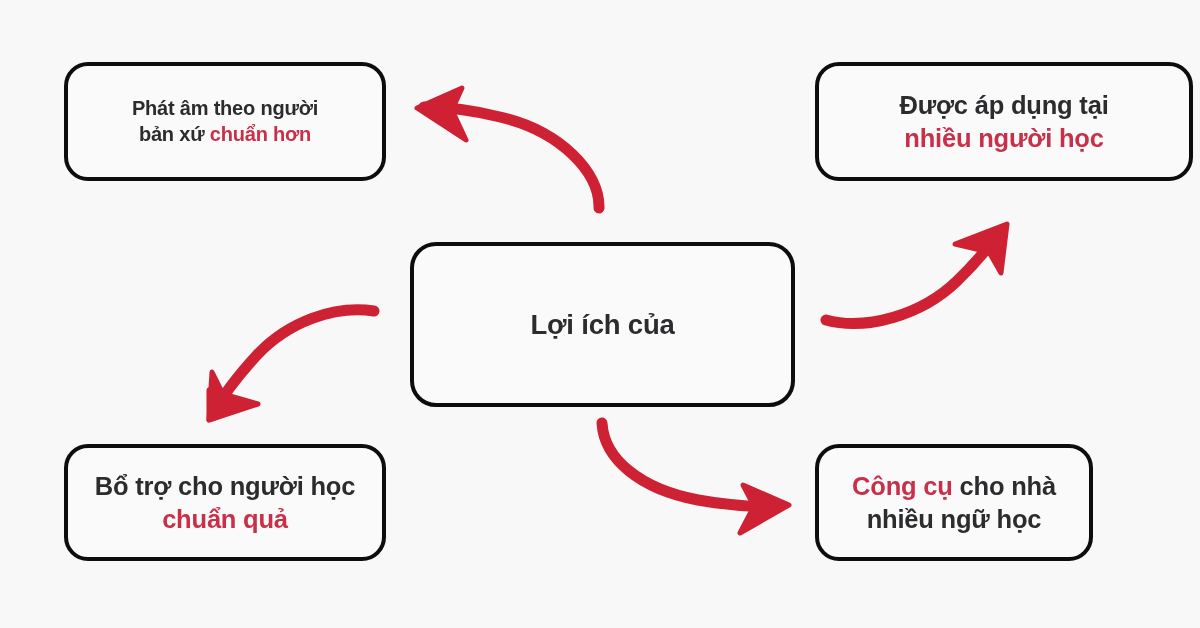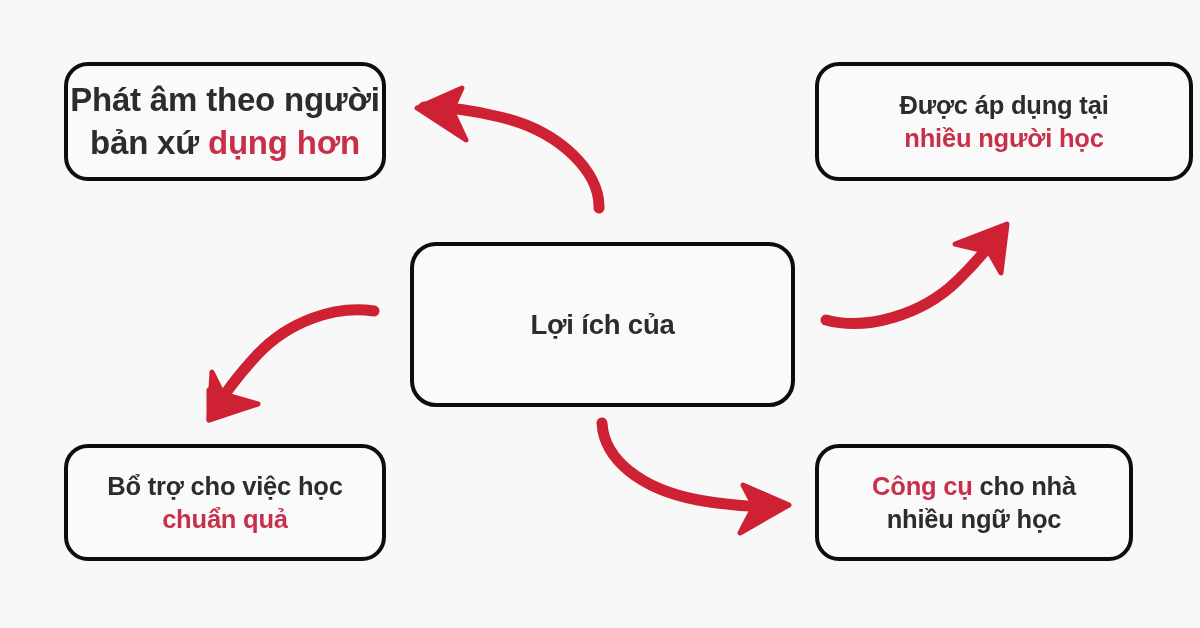--- a/index.html
+++ b/index.html
@@ -47,39 +47,39 @@
   .node .line {
     display: block;
     white-space: nowrap;
   }
   .dark { color: #2c2c2e; font-weight: 700; }
   .accent { color: #c8304a; font-weight: 700; }
 
   
   #node-top-left {
     left: 64px;  top: 62px;  width: 322px; height: 119px;
-    font-size: 33px;
+    font-size: 20px;
     justify-content: center;
   }
   #node-top-right {
     left: 815px; top: 62px;  width: 378px; height: 119px;
     font-size: 25.5px;
   }
   #node-center {
     left: 410px; top: 242px; width: 385px; height: 165px;
     font-size: 27.5px;
     border-radius: 26px;
     line-height: 1.42;
   }
   #node-bottom-left {
     left: 64px;  top: 444px; width: 322px; height: 117px;
     font-size: 25.5px;
   }
   #node-bottom-right {
-    left: 815px; top: 444px; width: 318px; height: 117px;
+    left: 815px; top: 444px; width: 278px; height: 117px;
     font-size: 25.5px;
   }
 </style>
 </head>
 <body>
 
 <div id="canvas">
 
   <svg id="arrow-layer" viewBox="0 0 1200 628" width="1200" height="628" xmlns="http://www.w3.org/2000/svg">
 
@@ -100,34 +100,34 @@
     </g>
 
     <g>
       <path d="M 602,423 C 604,459 640,489 698,500 C 731,506 760,507 778,507" fill="none" stroke="#cf2134" stroke-width="11" stroke-linecap="round"></path>
       <path d="M 789,505 L 743,485 L 754,506 L 740,533 Z" fill="#cf2134" stroke="#cf2134" stroke-width="5" stroke-linejoin="round"></path>
     </g>
   </svg>
 
   <div class="node" id="node-top-left">
     <span class="line dark">Phát âm theo người</span>
-    <span class="line"><span class="dark">bản xứ </span><span class="accent">dụng hơn</span></span>
+    <span class="line"><span class="dark">bản xứ </span><span class="accent">chuẩn hơn</span></span>
   </div>
 
   <div class="node" id="node-top-right">
     <span class="line dark">Được áp dụng tại</span>
     <span class="line accent">nhiều người học</span>
   </div>
 
   <div class="node" id="node-center">
     <span class="line dark">Lợi ích của</span>
   </div>
 
   <div class="node" id="node-bottom-left">
-    <span class="line dark">Bổ trợ cho việc học</span>
+    <span class="line dark">Bổ trợ cho người học</span>
     <span class="line accent">chuẩn quả</span>
   </div>
 
   <div class="node" id="node-bottom-right">
     <span class="line"><span class="accent">Công cụ</span><span class="dark"> cho nhà</span></span>
     <span class="line dark">nhiều ngữ học</span>
   </div>
 
 </div>
 

